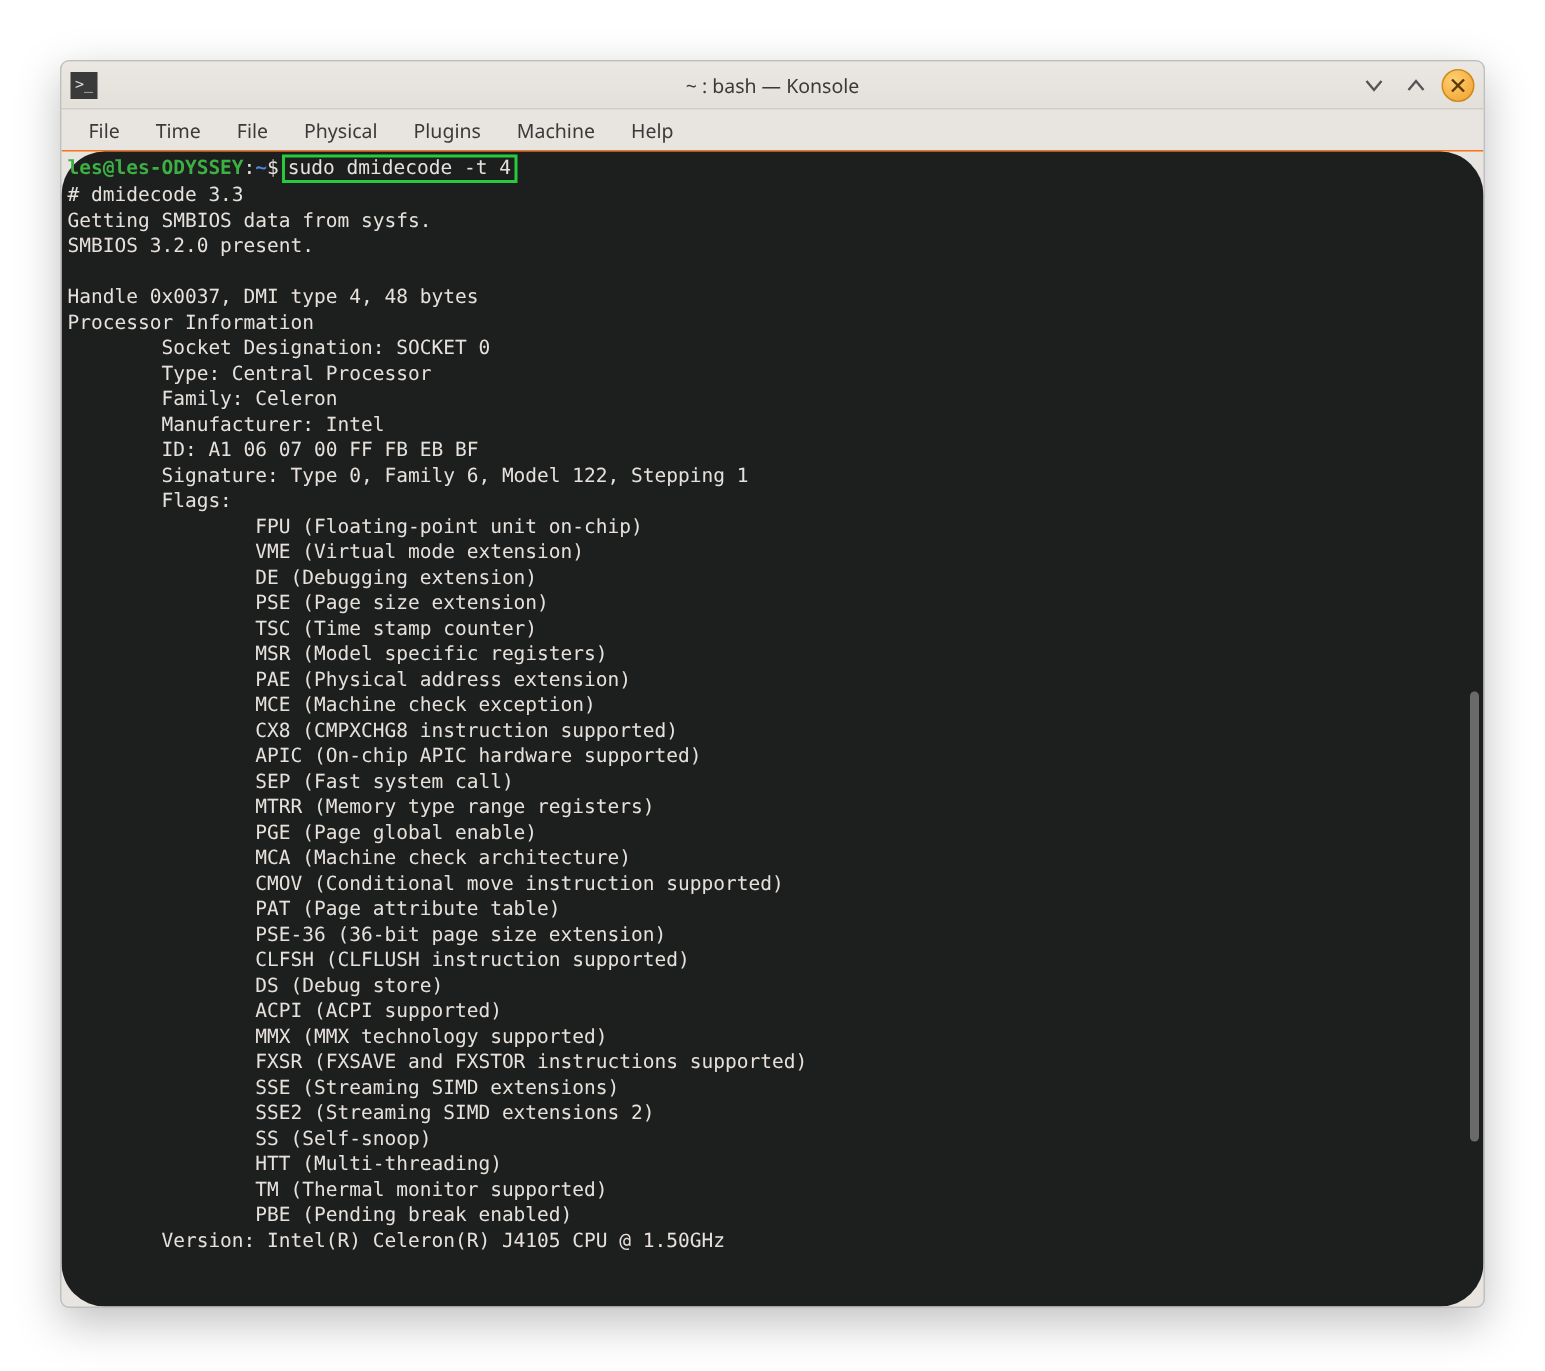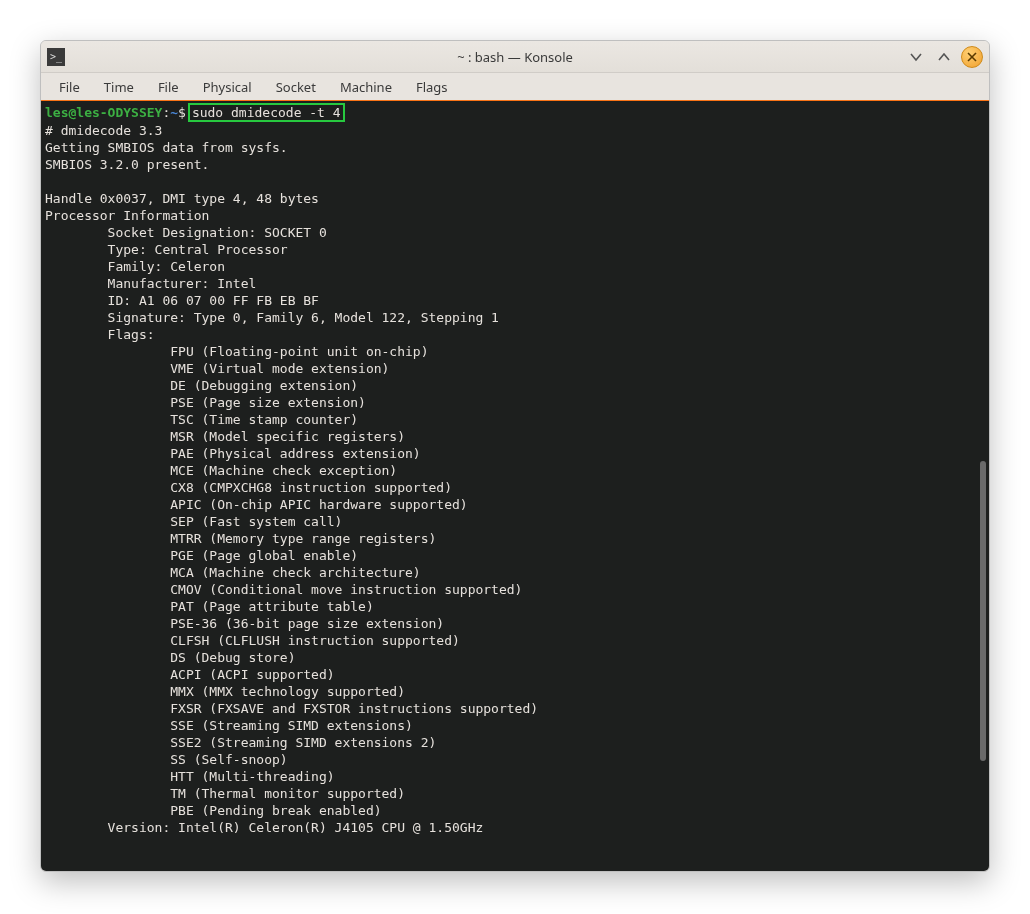--- a/index.html
+++ b/index.html
@@ -76,20 +76,21 @@
     color: #3a3a3a;
   }
   .menubar .m-item {
     padding: 3px 10px;
     cursor: pointer;
   }
   .terminal-wrap {
     position: relative;
     background: #1d1f1e;
     height: 770px;
+    border-radius: 29px;
   }
   .terminal {
     font-family: "DejaVu Sans Mono","Menlo","Consolas",monospace;
     font-size: 13px;
     line-height: 17px;
     color: #e6e1dc;
     white-space: pre;
     padding: 2px 4px;
     overflow: hidden;
   }
@@ -142,23 +143,23 @@
         </svg>
       </div>
     </div>
   </div>
 
   <div class="menubar">
     <div class="m-item">File</div>
     <div class="m-item">Time</div>
     <div class="m-item">File</div>
     <div class="m-item">Physical</div>
-    <div class="m-item">Socket</div>
+    <div class="m-item">Plugins</div>
     <div class="m-item">Machine</div>
-    <div class="m-item">Flags</div>
+    <div class="m-item">Help</div>
   </div>
 
   <div class="terminal-wrap">
     <div class="terminal" id="term"><span class="prompt-user">les@les-ODYSSEY</span><span class="prompt-colon">:</span><span class="prompt-tilde">~</span><span class="prompt-dollar">$</span><span class="cmd-highlight">sudo dmidecode -t 4</span>
 # dmidecode 3.3
 Getting SMBIOS data from sysfs.
 SMBIOS 3.2.0 present.
 
 Handle 0x0037, DMI type 4, 48 bytes
 Processor Information

